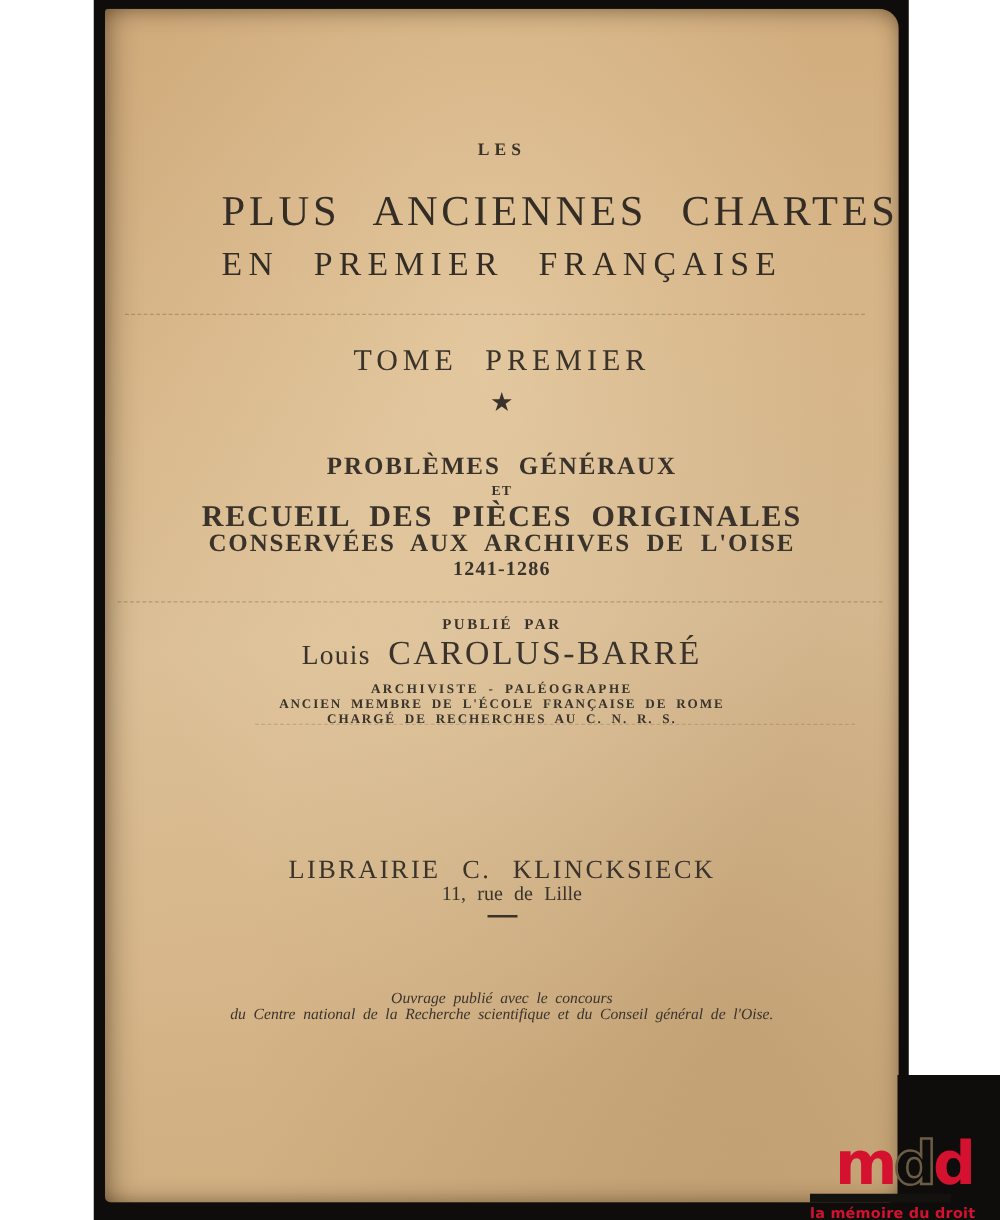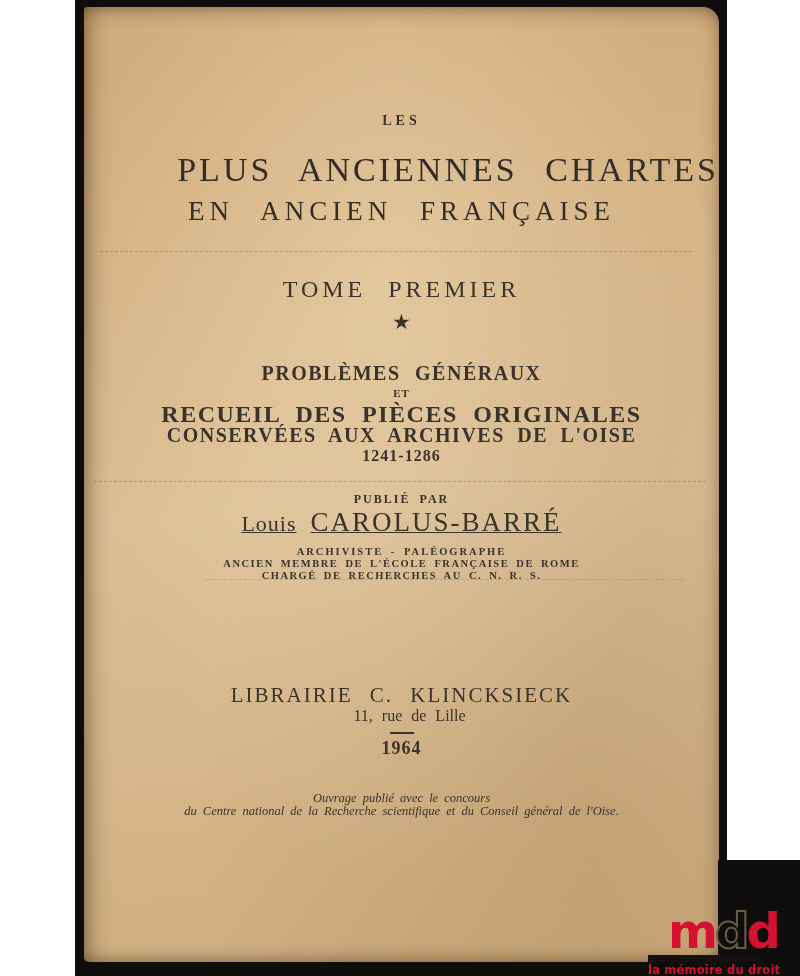--- a/index.html
+++ b/index.html
@@ -30,21 +30,21 @@
   .main-title{top:144px;font-size:34px;letter-spacing:3px;word-spacing:16px;color:#332d26;text-align:right;}
   .subtitle{top:189px;font-size:27px;letter-spacing:5px;word-spacing:16px;color:#332d26;}
   .volume{top:269px;font-size:24px;letter-spacing:4px;word-spacing:12px;}
   .star{top:303px;font-size:21px;}
   .sec1{top:355px;font-size:20px;font-weight:700;letter-spacing:1.5px;word-spacing:8px;}
   .sec2{top:380px;font-size:11px;font-weight:700;letter-spacing:1px;}
   .sec3{top:394px;font-size:24px;font-weight:700;letter-spacing:1.5px;word-spacing:8px;}
   .sec4{top:417px;font-size:20px;font-weight:700;letter-spacing:1.5px;word-spacing:6px;}
   .years{top:440px;font-size:16px;font-weight:700;letter-spacing:1px;}
   .pubby{top:485px;font-size:12px;font-weight:700;letter-spacing:2px;word-spacing:4px;}
-  .author{top:500px;text-decoration:underline;}
+  .author{top:500px;}
   .author .first{font-size:22px;letter-spacing:1px;}
   .author .last{font-size:27px;letter-spacing:2px;margin-left:14px;}
   .cred0{top:539px;font-size:10.5px;font-weight:700;letter-spacing:2px;word-spacing:3px;}
   .cred1{top:551px;font-size:10.5px;font-weight:700;letter-spacing:1.5px;word-spacing:3px;}
   .cred2{top:563px;font-size:10.5px;font-weight:700;letter-spacing:1.5px;word-spacing:3px;}
   .city{top:655px;font-size:17px;letter-spacing:6px;}
   .publisher{top:676px;font-size:21px;letter-spacing:2px;word-spacing:10px;}
   .address{top:700px;font-size:16px;word-spacing:5px;padding-left:16px;}
   .imprint-rule{position:absolute;top:725px;left:50%;width:24px;height:2px;margin-left:-12px;background:#39332b;}
   .year{top:731px;font-size:18px;font-weight:700;letter-spacing:1px;}
@@ -58,21 +58,21 @@
   .wm-tag{position:absolute;left:8px;top:53px;font-size:11.5px;font-weight:700;color:#d41230;letter-spacing:0.2px;white-space:nowrap;}
 </style>
 </head>
 <body>
 
 <div class="photo-backdrop">
   <div class="book">
 
     <div class="tline series">LES</div>
     <div class="tline main-title">PLUS ANCIENNES CHARTES</div>
-    <div class="tline subtitle">EN ANCIEN FRANÇAISE</div>
+    <div class="tline subtitle">EN PREMIER FRANÇAISE</div>
 
     <div class="crease" style="top:244px;left:16px;width:592px;"></div>
 
     <div class="tline volume">TOME PREMIER</div>
     <div class="tline star">★</div>
 
     <div class="tline sec1">PROBLÈMES GÉNÉRAUX</div>
     <div class="tline sec2">ET</div>
     <div class="tline sec3">RECUEIL DES PIÈCES ORIGINALES</div>
     <div class="tline sec4">CONSERVÉES AUX ARCHIVES DE L'OISE</div>
@@ -87,21 +87,20 @@
 
     <div class="tline cred0">ARCHIVISTE - PALÉOGRAPHE</div>
     <div class="tline cred1">ANCIEN MEMBRE DE L'ÉCOLE FRANÇAISE DE ROME</div>
     <div class="tline cred2">CHARGÉ DE RECHERCHES AU C. N. R. S.</div>
 
     <div class="crease" style="top:572px;left:120px;width:480px;border-top-color:rgba(75,55,32,0.18);"></div>
 
     <div class="tline publisher">LIBRAIRIE C. KLINCKSIECK</div>
     <div class="tline address">11, rue de Lille</div>
     <div class="imprint-rule"></div>
-    <div class="tline year">1964</div>
 
     <div class="tline colo0">Ouvrage publié avec le concours</div>
     <div class="tline colo1">du Centre national de la Recherche scientifique et du Conseil général de l'Oise.</div>
   </div>
 </div>
 
 <div class="corner-block"></div>
 
 <div class="wm">
   <div class="wm-logo"><span>m</span><span class="d-outline">d</span><span>d</span></div>

